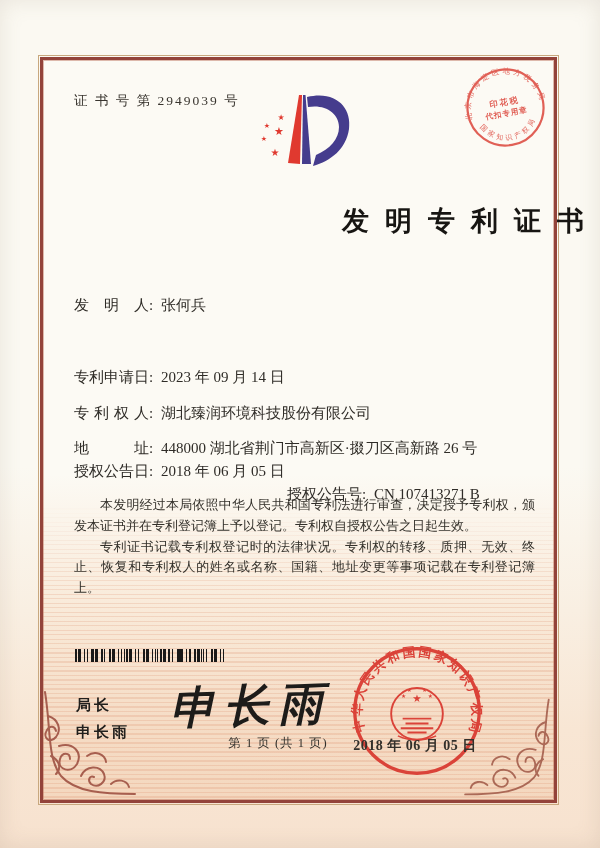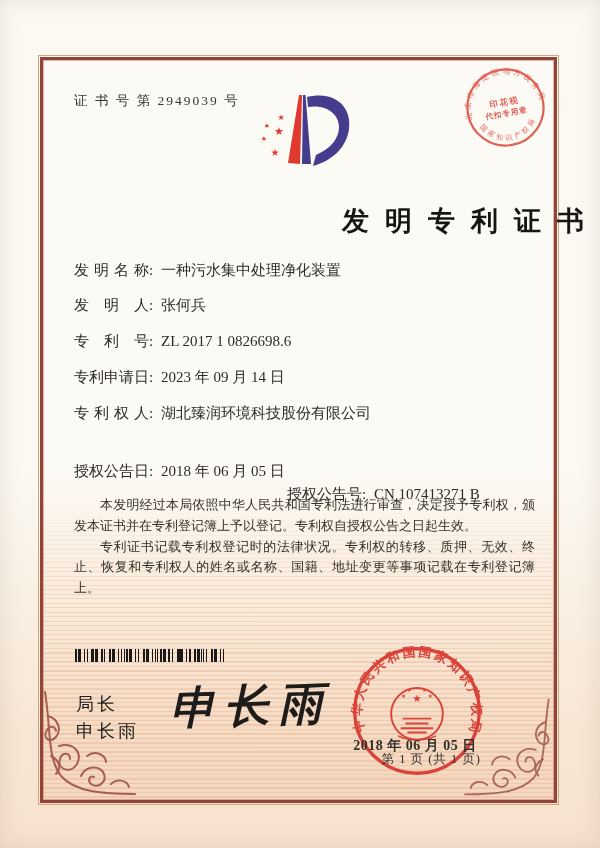--- a/index.html
+++ b/index.html
@@ -45,32 +45,32 @@
   .grant-pair2{position:absolute;left:213px;top:0;white-space:nowrap;margin-top:23px;}
   .paragraphs{position:absolute;left:74px;top:495px;width:461px;font-size:13px;line-height:20.8px;text-align:justify;color:#33302a;}
   .paragraphs p{margin:0;text-indent:2em;}
   .barcode{
     position:absolute;left:75px;top:649px;width:151px;height:13px;
     background:
       repeating-linear-gradient(90deg,#191919 0 2px,transparent 2px 3px,#191919 3px 6px,transparent 6px 9px,#191919 9px 10px,transparent 10px 12px,#191919 12px 13px,transparent 13px 17px),
       repeating-linear-gradient(90deg,transparent 0 5px,#191919 5px 6px,transparent 6px 11px);
   }
   .director{position:absolute;left:76px;top:691px;font-family:"Liberation Sans","DejaVu Sans",sans-serif;
-    font-size:18px;font-weight:400;letter-spacing:3px;line-height:27px;color:#22201d;}
+    font-size:15px;font-weight:700;letter-spacing:3px;line-height:27px;color:#22201d;}
   .signature{
     position:absolute;left:170px;top:676px;width:170px;
     font-size:45px;font-weight:600;letter-spacing:9px;color:#1d1c1a;
     transform:rotate(-2deg);font-style:italic;white-space:nowrap;
   }
   .seal{position:absolute;left:350px;top:644px;width:134px;height:134px;opacity:.93;}
   .seal-date{
     position:absolute;left:351px;top:737px;width:128px;text-align:center;
     font-size:14px;font-weight:bold;color:#33302b;white-space:nowrap;letter-spacing:.5px;
   }
-  .page-info{position:absolute;left:75px;top:751px;width:406px;text-align:right;font-size:12.5px;color:#33302b;letter-spacing:1px;}
+  .page-info{position:absolute;left:75px;top:735px;width:406px;text-align:center;font-size:12.5px;color:#33302b;letter-spacing:1px;}
   .tax-stamp{position:absolute;left:461px;top:63px;width:89px;height:89px;transform:rotate(-10deg);opacity:.88;}
   .flourish{position:absolute;pointer-events:none;}
   .flourish.bl{left:41px;top:688px;width:100px;height:112px;}
   .flourish.br{left:457px;top:696px;width:98px;height:104px;transform:scaleX(-1);}
   svg text{font-family:"DejaVu Sans","Liberation Sans",sans-serif;}
 </style>
 </head>
 <body>
 
 <div class="page">
@@ -112,34 +112,31 @@
       <text x="29" y="34" font-size="8">★</text>
       <text x="15" y="42" font-size="7">★</text>
       <text x="27" y="49" font-size="11">★</text>
       <text x="12" y="55" font-size="7">★</text>
       <text x="23" y="70" font-size="10">★</text>
     </g>
   </svg>
 
   <div class="title">发明专利证书</div>
 
-  <div class="field-row" style="top:261px">
-    <span class="f-label">发明名称</span><span class="f-colon">:</span><span class="f-value">一种污水集中处理净化装置</span>
-  </div>
   <div class="field-row" style="top:296px">
     <span class="f-label">发明人</span><span class="f-colon">:</span><span class="f-value">张何兵</span>
-  </div>
-  <div class="field-row" style="top:332px">
-    <span class="f-label">专利号</span><span class="f-colon">:</span><span class="f-value">ZL 2017 1 0826698.6</span>
   </div>
   <div class="field-row" style="top:368px">
     <span class="f-label">专利申请日</span><span class="f-colon">:</span><span class="f-value">2023 年 09 月 14 日</span>
   </div>
   <div class="field-row" style="top:404px">
     <span class="f-label">专利权人</span><span class="f-colon">:</span><span class="f-value">湖北臻润环境科技股份有限公司</span>
+  </div>
+  <div class="field-row" style="top:439px">
+    <span class="f-label">地址</span><span class="f-colon">:</span><span class="f-value">448000 湖北省荆门市高新区·掇刀区高新路 26 号</span>
   </div>
 
   <div class="field-row" style="top:462px">
     <span>授权公告日</span><span class="f-colon">:</span><span>2018 年 06 月 05 日</span>
     <span class="grant-pair2">
       <span>授权公告号</span><span class="f-colon">:</span><span>CN 107413271 B</span>
     </span>
   </div>
 
   <div class="paragraphs">

